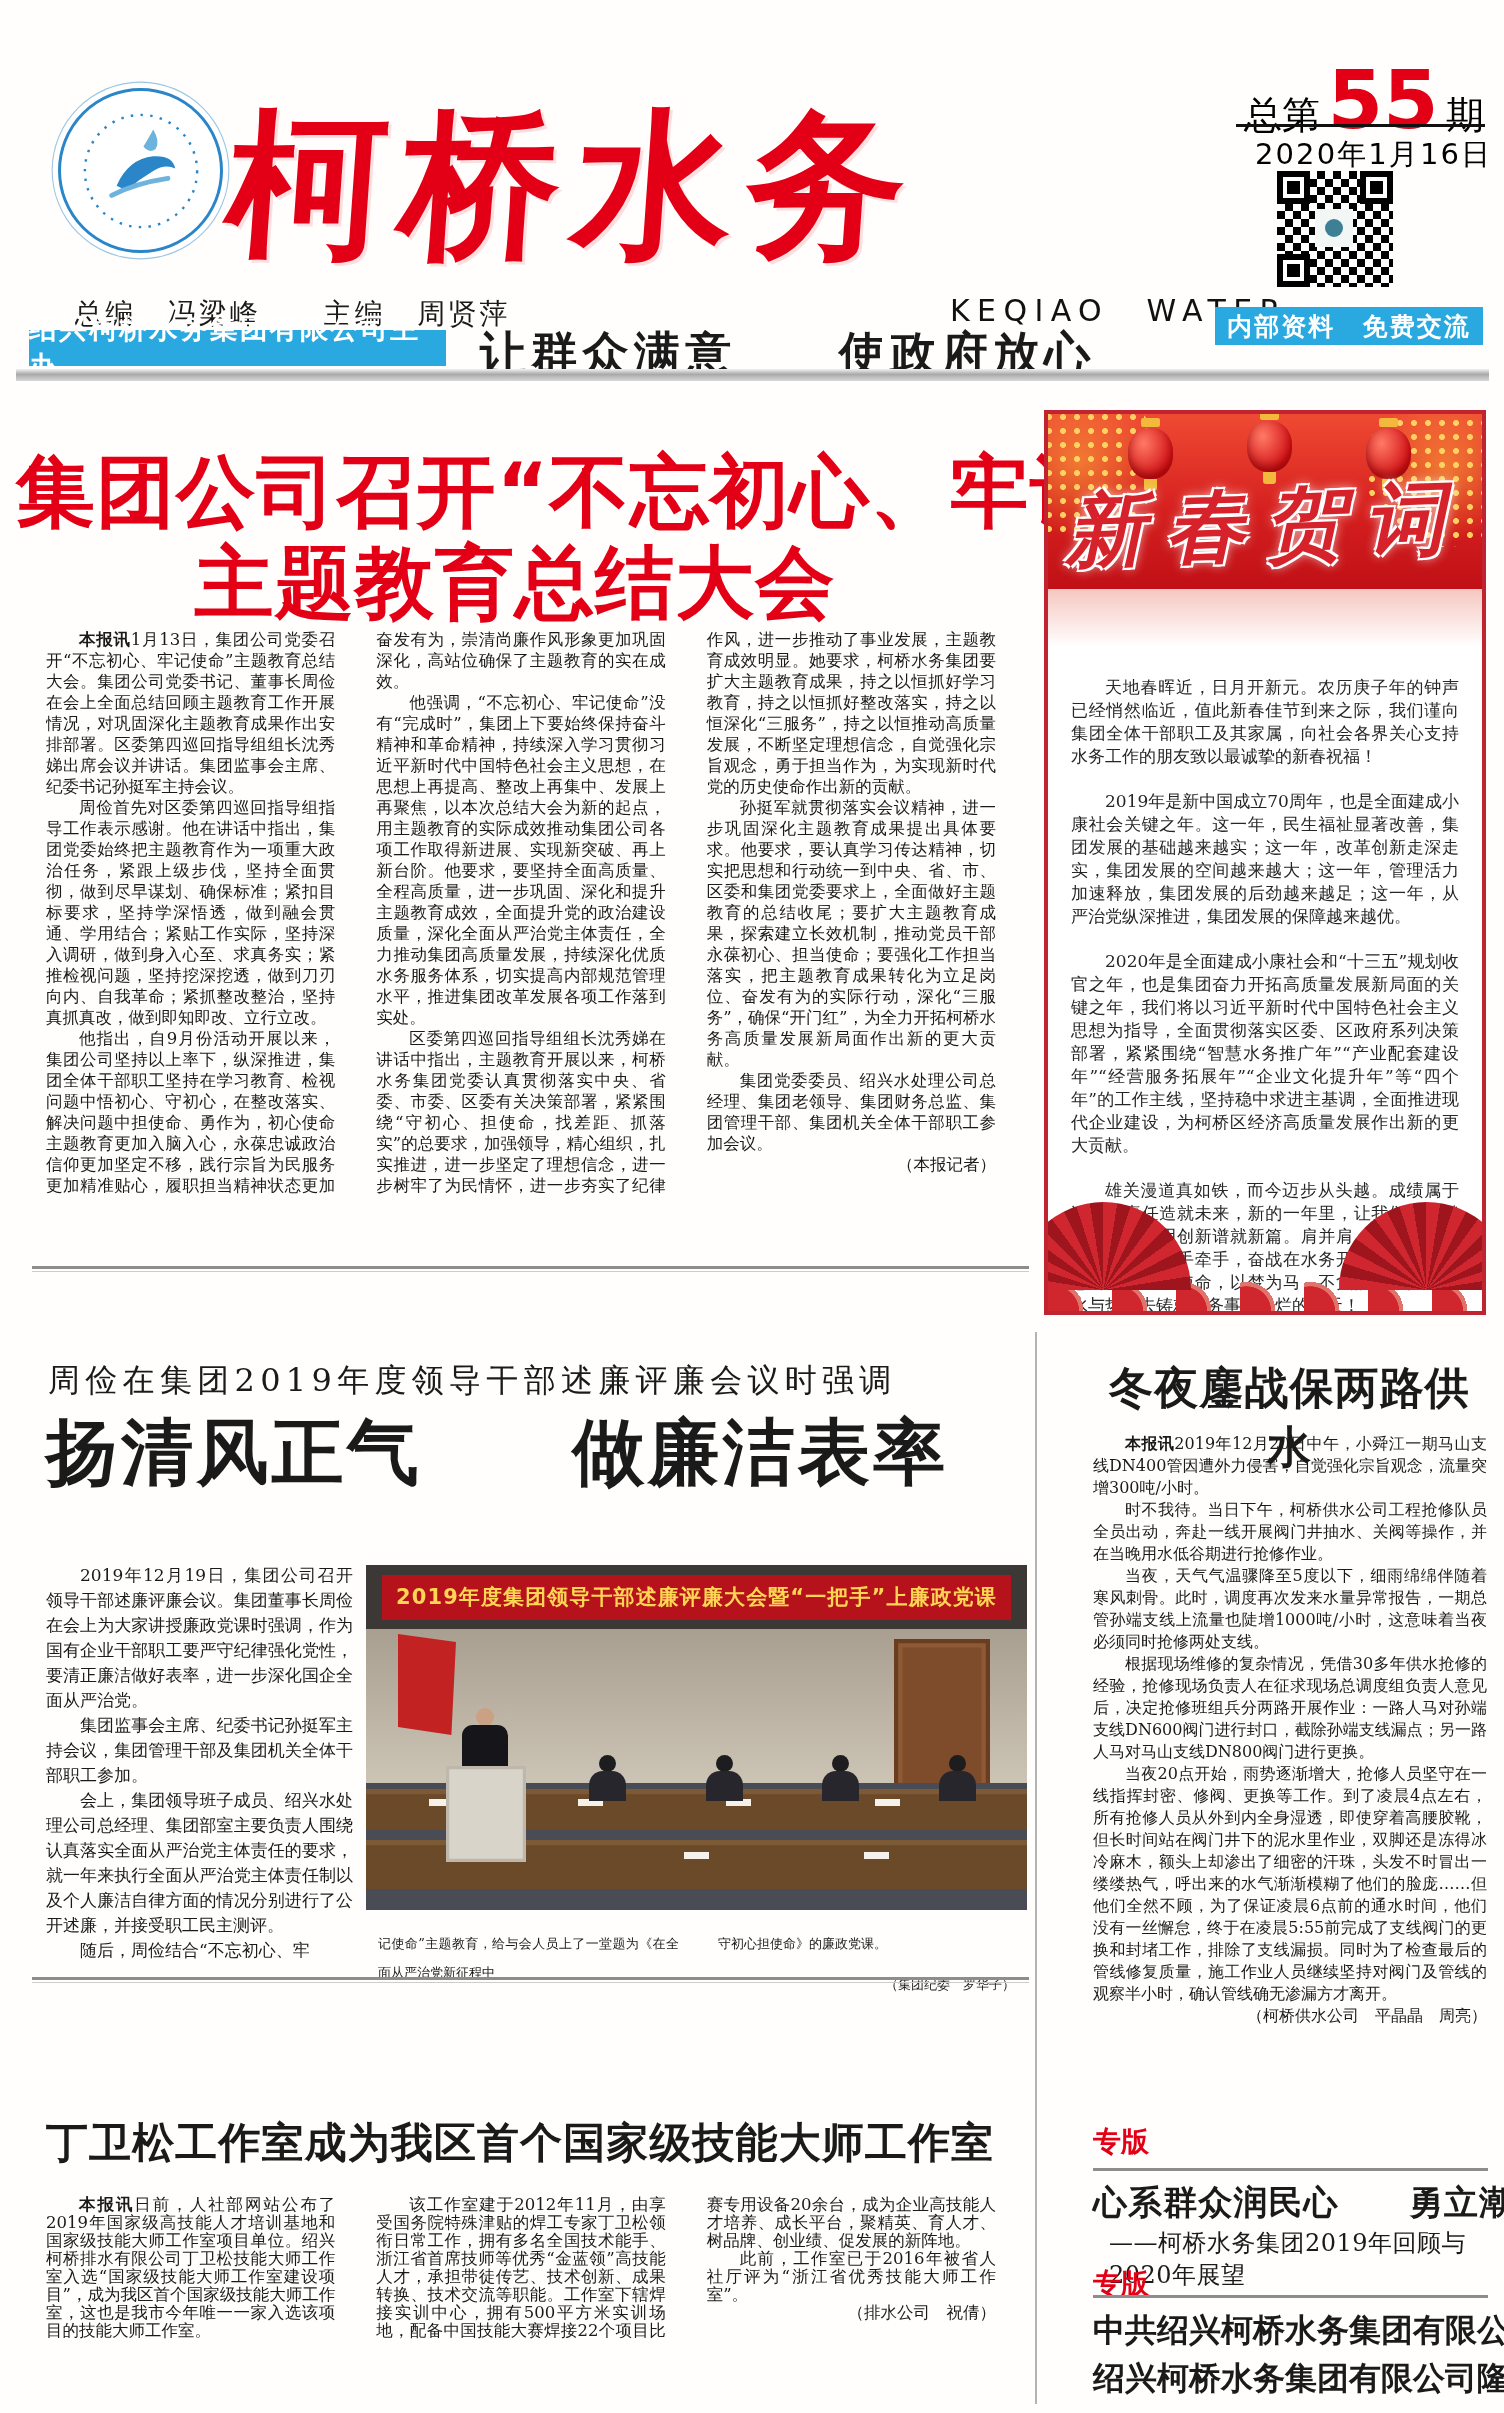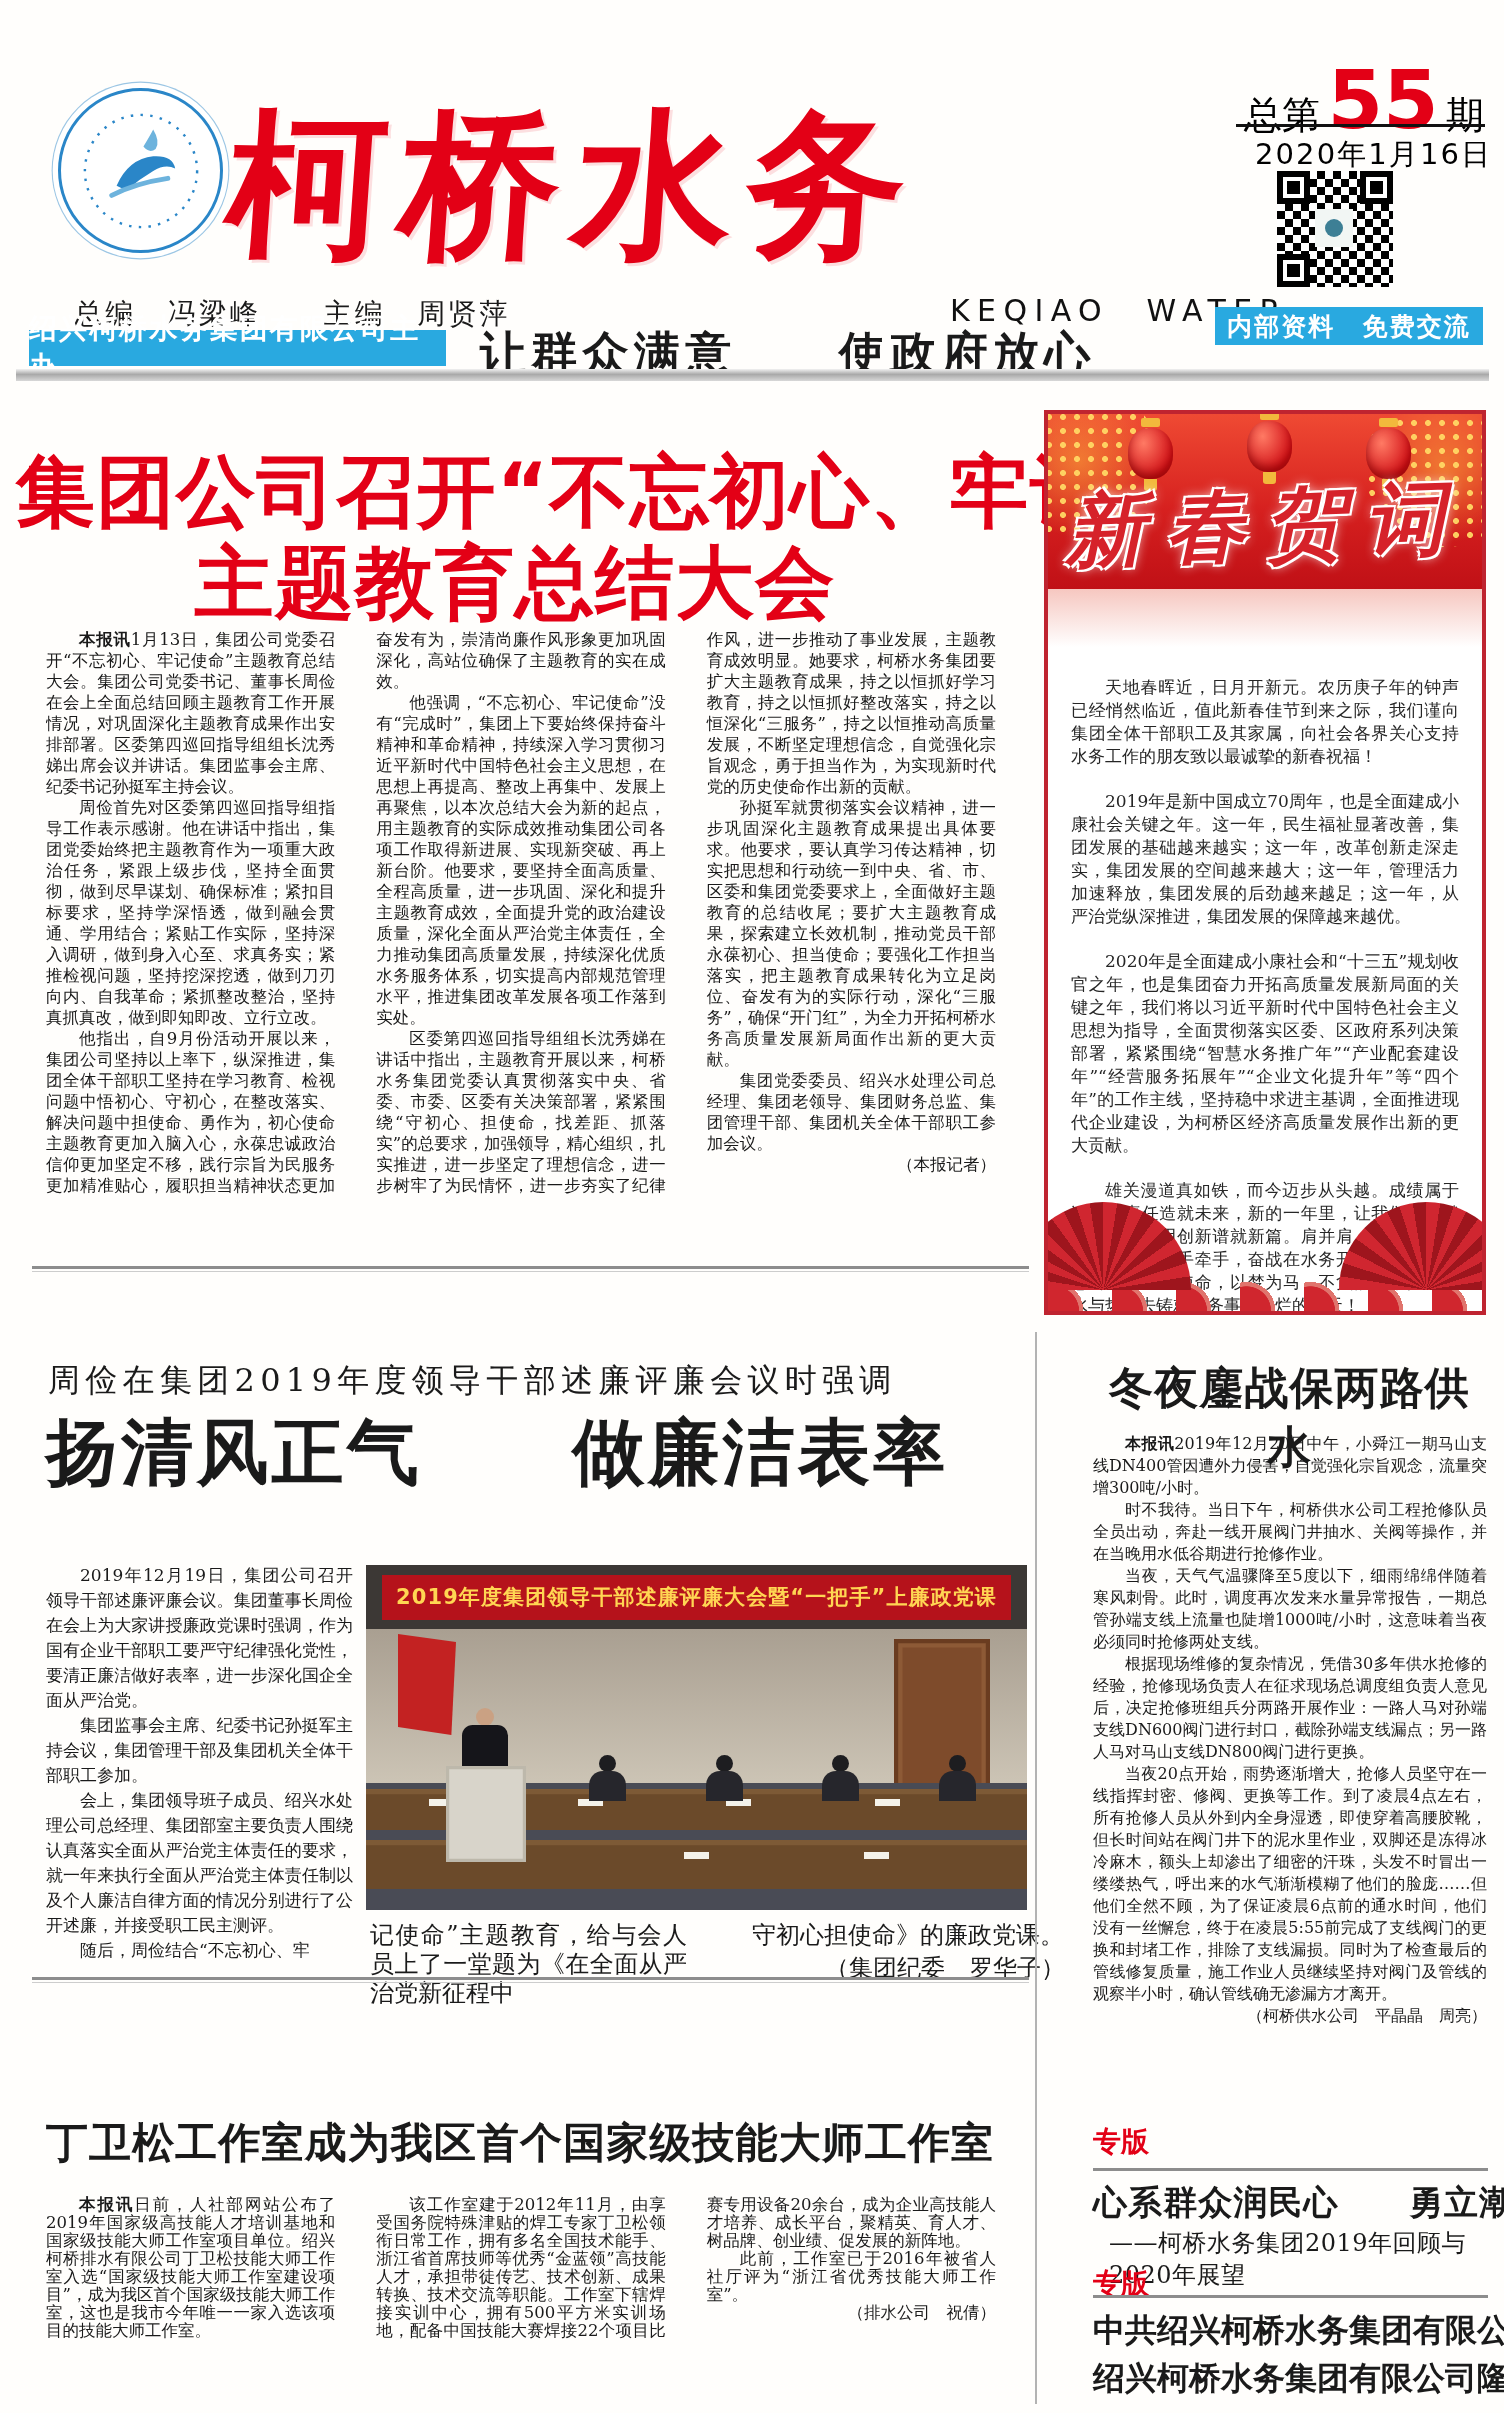--- a/index.html
+++ b/index.html
@@ -74,21 +74,21 @@
   .greet-sign { text-align:center; font-size:18px; line-height:29px; color:#262626; margin:0; }
   #greeting-decor { position:absolute; left:0; right:0; bottom:0; height:80px;
     background:radial-gradient(circle at 6.4px 80px, #d0262e 0 24.4px, #e0746d 25px 29px, transparent 29px) 0 0/64px 80px; }
   .fan { position:absolute; bottom:21px; width:175px; height:88px; border-radius:175px 175px 0 0;
     background:repeating-conic-gradient(from -90deg at 50% 100%, #d02630 0 9deg, #9e151d 9deg 18deg); }
 
   
   #middle-kicker { font-size:32px; letter-spacing:5.3px; }
   #middle-headline { font-size:72px; font-weight:bold; letter-spacing:3.2px; white-space:nowrap; }
   #middle-body p { font-size:17px; line-height:25px; }
-  .caption p { font-size:24px; line-height:29px; text-align:justify; margin:4px; text-indent:0; }
+  .caption p { font-size:13px; line-height:29px; text-align:justify; margin:12px; text-indent:0; }
 
   
   #photo { background:#6d675f; overflow:hidden; }
   .ph { position:absolute; }
   #ph-ceiling { left:0; top:0; right:0; height:64px; background:#3c3835; }
   #photo-banner { left:16px; right:16px; top:9.6px; height:45px; background:#b5121b;
     color:#ffd653; font-size:21px; font-weight:bold; text-align:center; line-height:45px;
     font-family:"DejaVu Sans", sans-serif; letter-spacing:1.1px; }
   #ph-wall { left:0; top:64px; right:0; height:159px; background:linear-gradient(180deg,#a99f91,#cdc5b6); }
   #ph-door { right:37px; top:74px; width:96px; height:159px; background:#7e4b2b;
@@ -243,21 +243,21 @@
     <div class="person" style="left:340px; bottom:109px;"></div>
     <div class="person" style="left:456px; bottom:109px;"></div>
     <div class="person" style="left:573px; bottom:109px;"></div>
     <div class="ph" id="ph-speaker"></div>
     <div class="ph" id="ph-podium"></div>
   </div>
 
   <div class="abs caption" style="left:366px; top:1917px; width:325px;">
     <p>记使命”主题教育，给与会人员上了一堂题为《在全面从严治党新征程中</p>
   </div>
-  <div class="abs caption" style="left:748px; top:1917px; width:321px;">
+  <div class="abs caption" style="left:706px; top:1917px; width:321px;">
     <p>守初心担使命》的廉政党课。</p>
     <p class="byline">（集团纪委　罗华子）</p>
   </div>
 
   <div class="abs rule-d" style="left:32px; top:1977px; width:997px;"></div>
 
   <div class="abs v-rule" style="left:1035px; top:1332px; height:1072px;"></div>
 
   <div class="abs sans" id="night-headline" style="left:1092px; top:1359px;">冬夜鏖战保两路供水</div>
 

